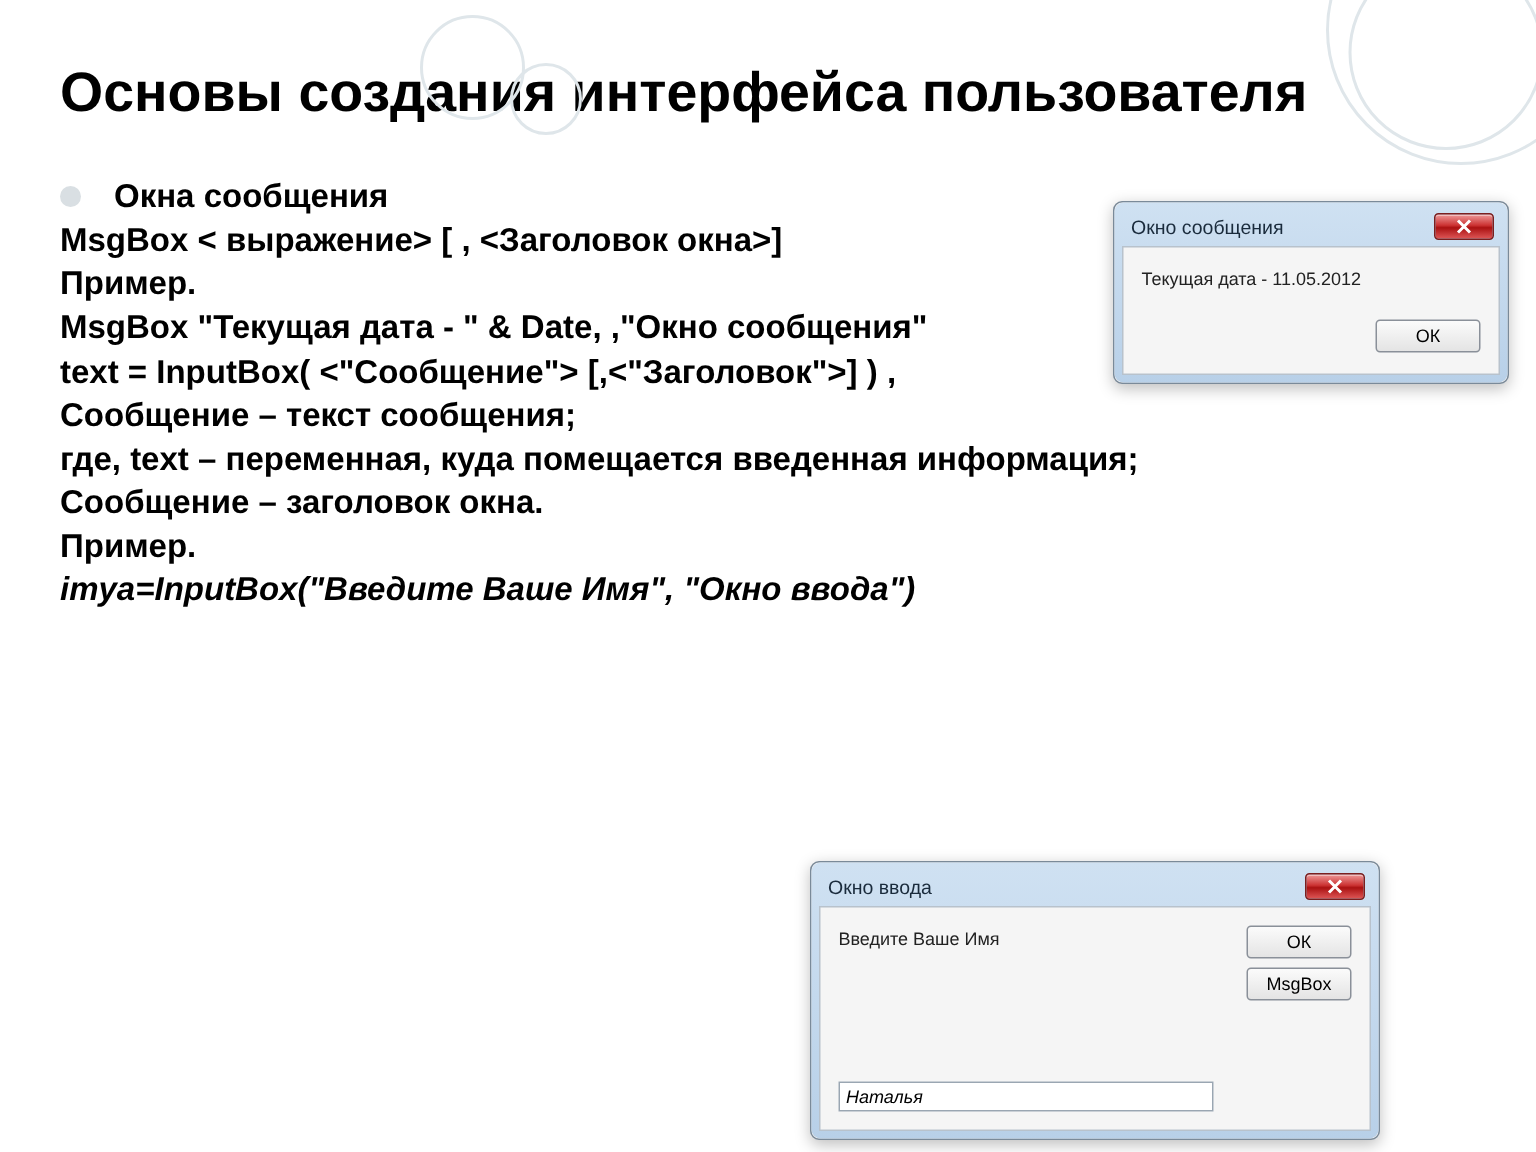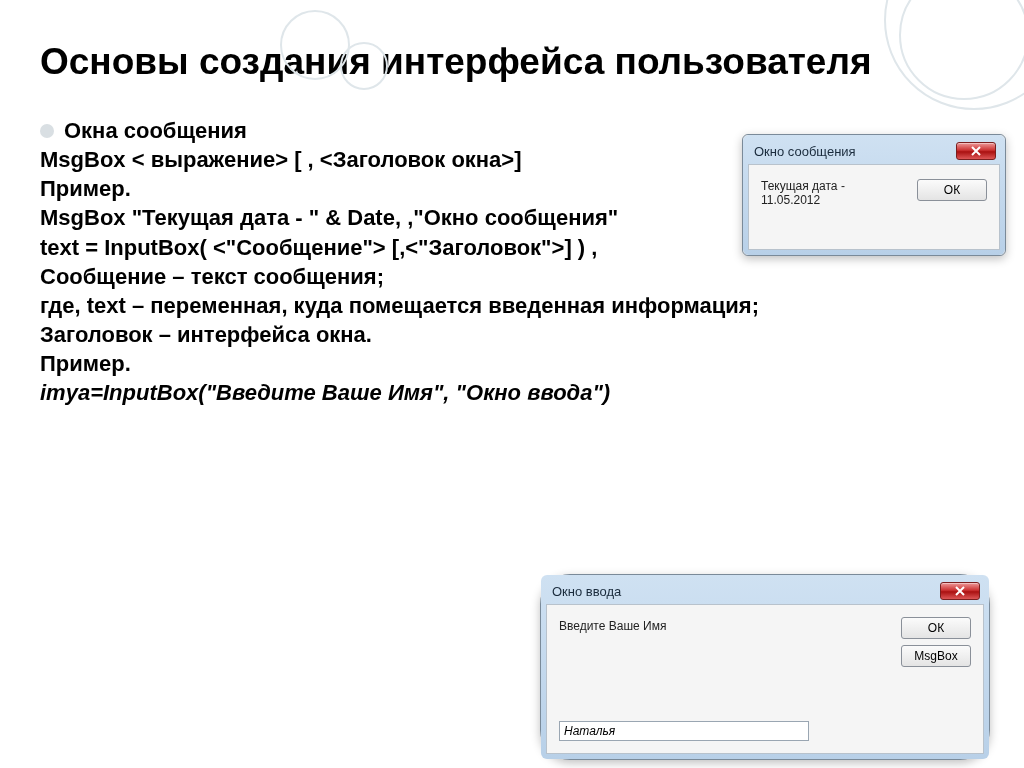--- a/index.html
+++ b/index.html
@@ -24,21 +24,21 @@
     padding: 40px 20px 0 40px;
     line-height: 1.2;
   }
   .content {
     padding: 16px 40px 0 40px;
     font-size: 22px;
     color: #000;
     line-height: 1.32;
     font-weight: bold;
   }
-  .bullet-row { display: flex; align-items: center; margin-top: 16px; }
+  .bullet-row { display: flex; align-items: center; margin-top: 16px; gap: 12px; }
   .bullet {
     width: 14px; height: 14px; border-radius: 50%;
     background: #d9dfe3; margin-right: 10px; flex-shrink: 0;
   }
   .bullet-text { font-weight: bold; }
   .italic { font-style: italic; }
 
   
   .win-dialog {
     position: absolute;
@@ -83,25 +83,25 @@
     display: inline-flex; align-items: center; justify-content: center;
     padding: 0 10px;
     margin-left: 34px;
   }
   .win-input {
     font-size: 12px; background: #fff; border: 1px solid #9aa6b2;
     padding: 2px 4px; color: #000;
   }
 
   .dlg-msgbox { top: 134px; right: 18px; width: 264px; }
-  .dlg-msgbox .dlg-body { min-height: 86px; display: flex; flex-direction: row; }
+  .dlg-msgbox .dlg-body { min-height: 86px; display: flex; flex-direction: column; }
   .dlg-msgbox .msg-text { margin-bottom: 20px; }
   .dlg-msgbox .btn-row { display: flex; justify-content: flex-end; }
 
-  .dlg-input { top: 574px; left: 540px; width: 450px; border-radius: 30px; }
+  .dlg-input { top: 574px; left: 540px; width: 380px; }
   .dlg-input .dlg-body { min-height: 150px; position: relative; }
   .dlg-input .prompt { margin-bottom: 10px; }
   .dlg-input .btn-col { position: absolute; top: 12px; right: 12px; display: flex; flex-direction: column; gap: 6px; }
   .dlg-input .input-row { position: absolute; left: 12px; right: 12px; bottom: 12px; }
   .dlg-input .input-row .win-input { width: 250px; display: inline-block; font-style: italic; }
 </style>
 </head>
 <body>
 
 <div class="circ c1"></div>
@@ -117,21 +117,21 @@
     <span class="bullet"></span>
     <span class="bullet-text">Окна сообщения</span>
   </div>
   <div>MsgBox &lt; выражение&gt; [ , &lt;Заголовок окна&gt;]</div>
   <div>Пример.</div>
   <div>MsgBox "Текущая дата - " &amp; Date, ,"Окно сообщения"</div>
 
   <div>text = InputBox( &lt;"Сообщение"&gt; [,&lt;"Заголовок"&gt;] ) ,</div>
   <div>Сообщение – текст сообщения;</div>
   <div>где, text – переменная, куда помещается введенная информация;</div>
-  <div>Заголовок – интерфейса окна.</div>
+  <div>Сообщение – заголовок окна.</div>
   <div>Пример.</div>
   <div class="italic">imya=InputBox("Введите Ваше Имя", "Окно ввода")</div>
 
 </div>
 
 <div class="win-dialog dlg-msgbox">
   <div class="dlg-glass">
     <div class="dlg-titlebar">
       <span>Окно сообщения</span>
       <span class="dlg-close">

